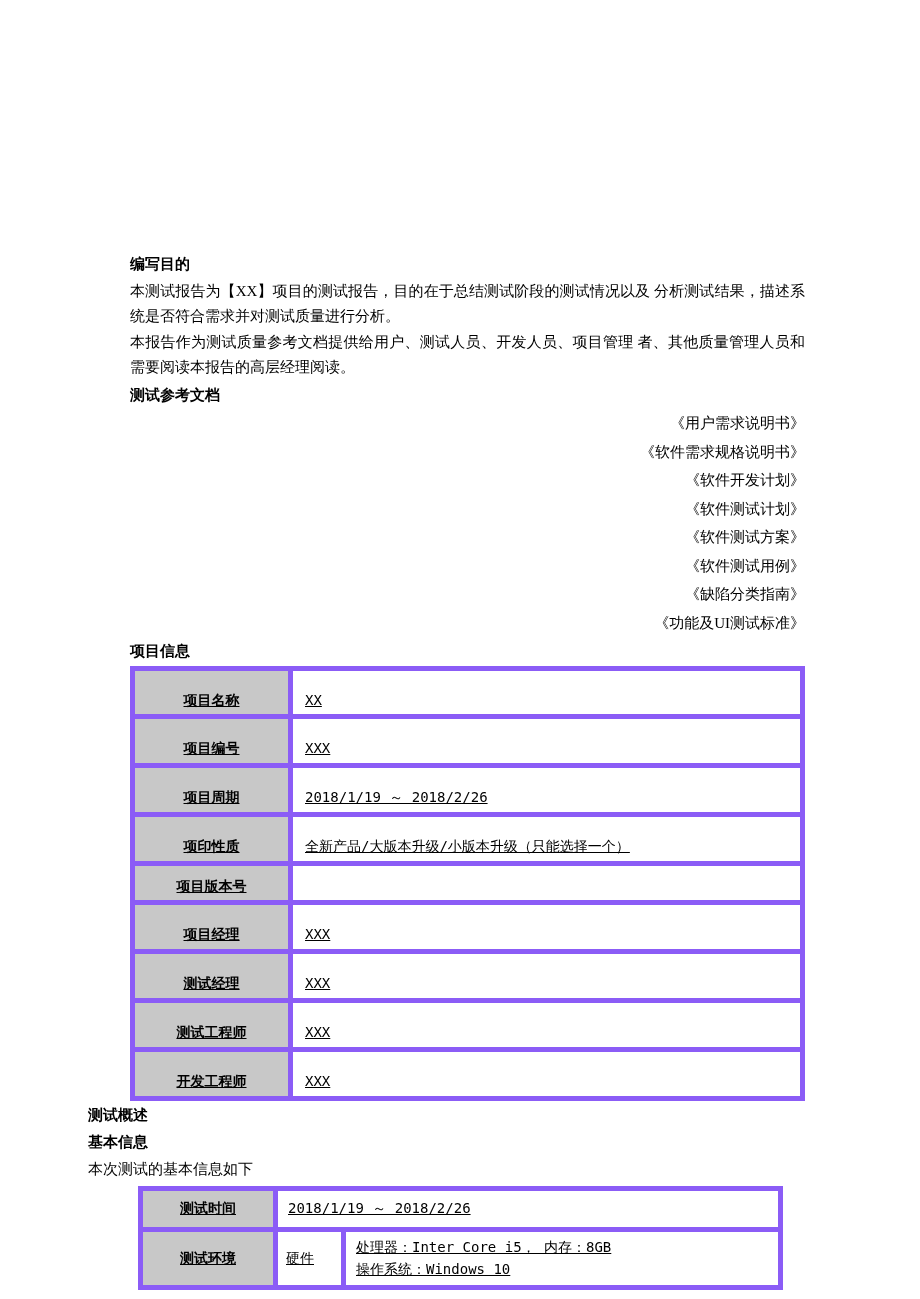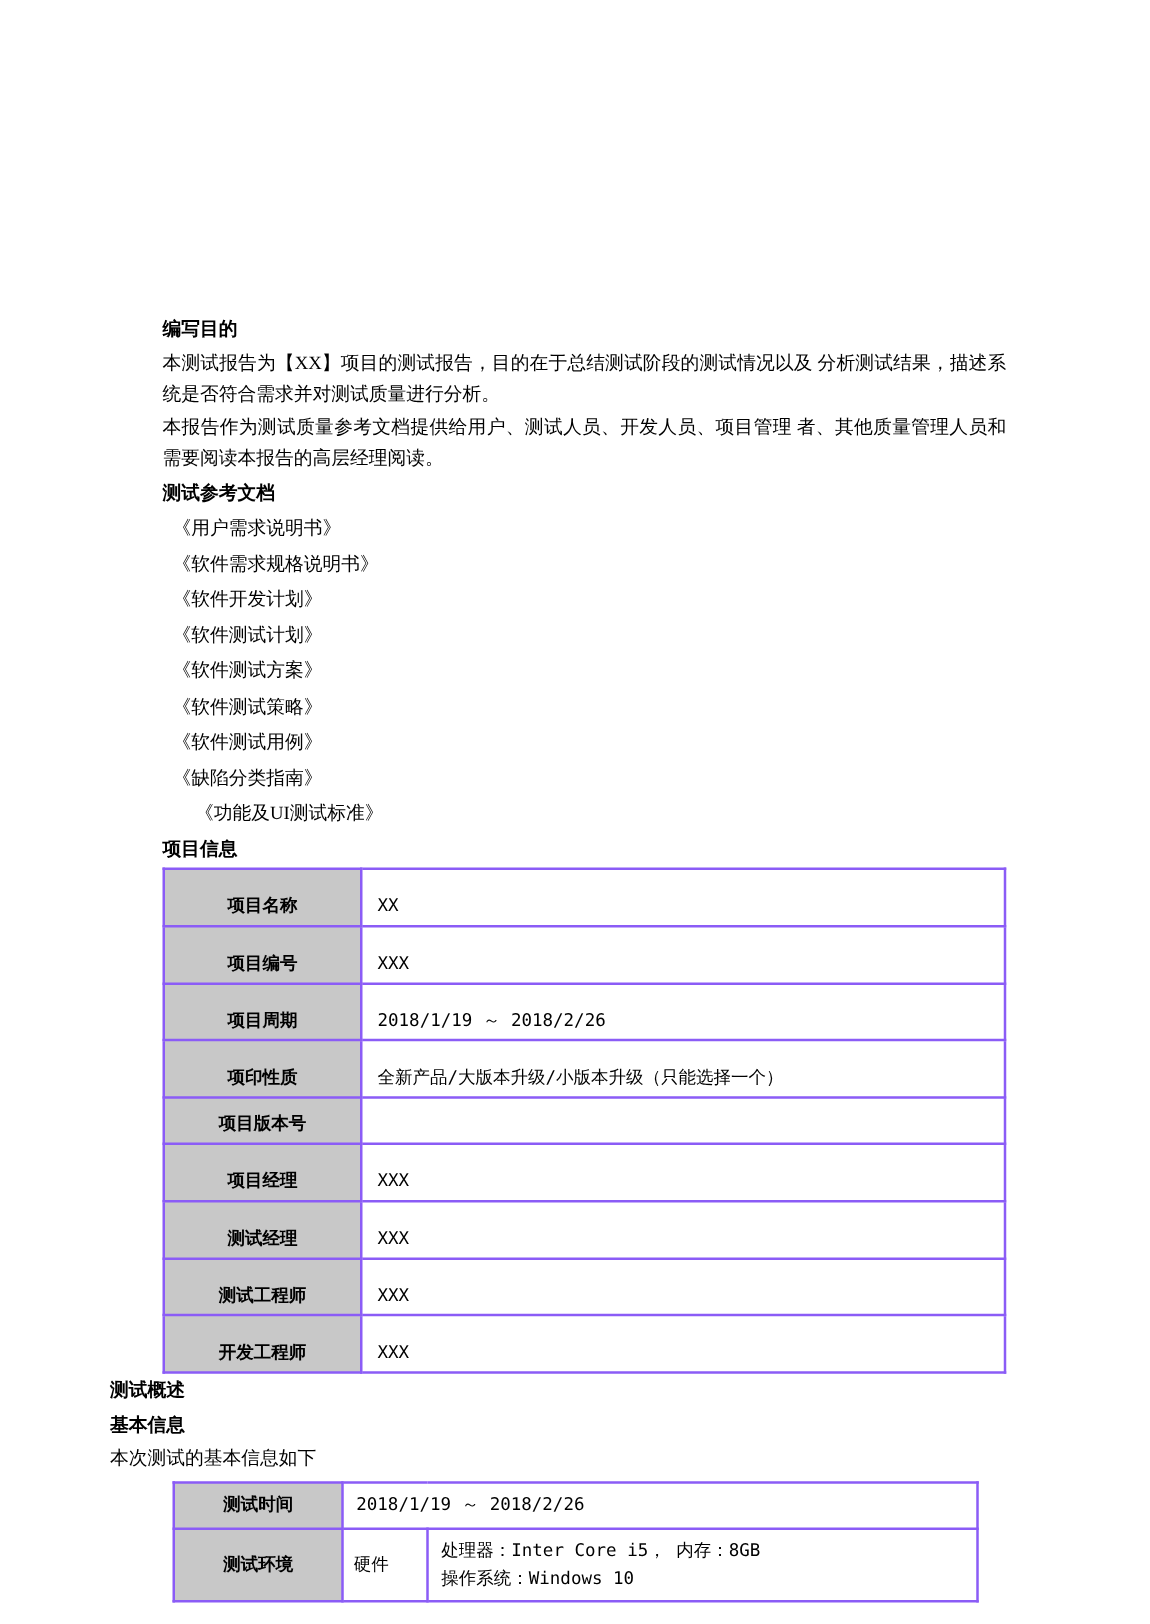--- a/index.html
+++ b/index.html
@@ -24,35 +24,37 @@
       margin-top: 2px;
       margin-bottom: 1px;
     }
     .paragraph {
       line-height: 1.7;
       text-align: justify;
     }
     .doc-list {
       padding-left: 8px;
       line-height: 1.9;
+      text-align: right;
     }
     .doc-list-item-indent {
       padding-left: 18px;
     }
     table {
       border-collapse: collapse;
       width: 100%;
       font-size: 14px;
       font-family: "SimSun", "宋体", monospace;
     }
     table td {
-      border: 2px solid #8b5cf6;
+      border: 5px solid #8b5cf6;
       padding: 6px 10px;
       vertical-align: middle;
       height: 34px;
+      text-decoration: underline;
     }
     .label-cell {
       background: #c8c8c8;
       text-align: center;
       font-weight: bold;
       width: 148px;
     }
     .project-table .label-cell {
       width: 158px;
       padding-top: 9px;
@@ -97,21 +99,20 @@
 </div>
 
 <div>
   <div class="section-heading">测试参考文档</div>
   <div class="doc-list">
     <div>《用户需求说明书》</div>
     <div>《软件需求规格说明书》</div>
     <div>《软件开发计划》</div>
     <div>《软件测试计划》</div>
     <div>《软件测试方案》</div>
-    <div>《软件测试策略》</div>
     <div>《软件测试用例》</div>
     <div>《缺陷分类指南》</div>
     <div class="doc-list-item-indent">《功能及UI测试标准》</div>
   </div>
 </div>
 
 <div>
   <div class="section-heading">项目信息</div>
   <table class="project-table">
     <tbody>

